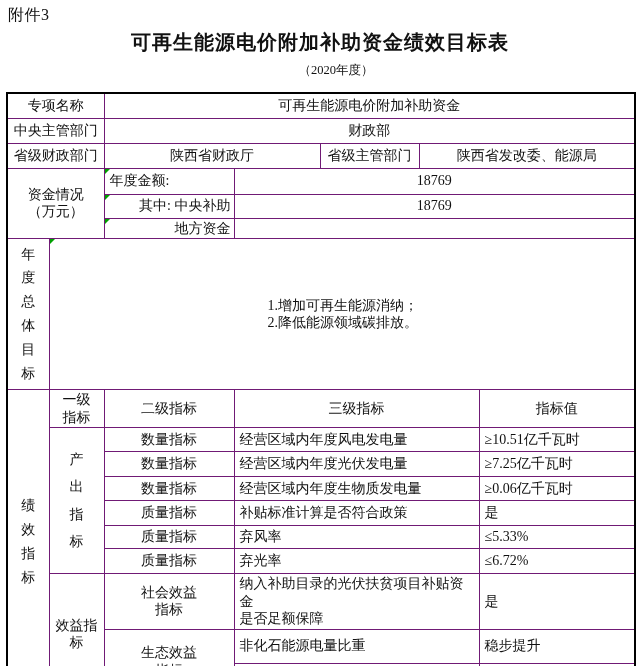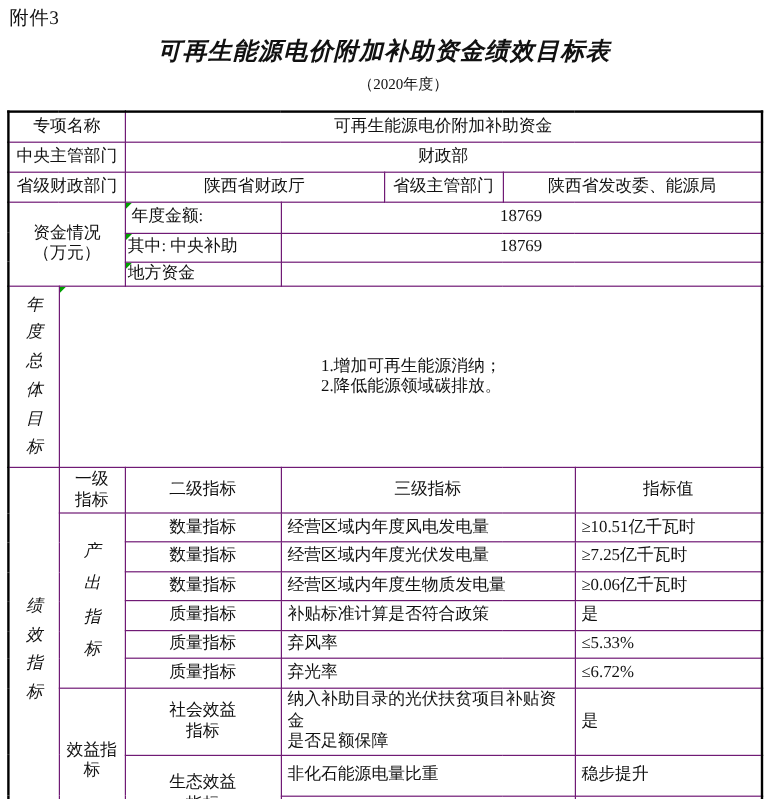--- a/index.html
+++ b/index.html
@@ -9,40 +9,40 @@
     font-family:"Liberation Serif","DejaVu Serif",serif;
     color:#111; -webkit-font-smoothing:antialiased;
   }
   .attachment {
     position:absolute; left:8px; top:5px;
     font-size:16px; letter-spacing:0.5px;
   }
   .title {
     position:absolute; left:0; top:29px; width:640px;
     text-align:center; font-family:"Liberation Sans","DejaVu Sans",sans-serif;
-    font-weight:bold; font-size:20px; letter-spacing:1px;font-style:italic;
+    font-weight:bold; font-size:20px; letter-spacing:1px;
   }
   .subtitle {
     position:absolute; left:16px; top:62px; width:640px;
     text-align:center; font-size:12.5px;
   }
   table.main {
     position:absolute; left:6px; top:92px;
     width:628px; table-layout:fixed; border-collapse:collapse;
     border:2px solid #000;
   }
   td {
     border:1px solid #701a75; font-size:14px; line-height:1.25;
     text-align:center; vertical-align:middle;
     padding:1px 2px; position:relative; overflow:hidden;
   }
   td.lft { text-align:left; padding-left:5px;margin-top:32px; }
-  td.rgt { text-align:left; padding-right:3px; }
+  td.rgt { text-align:right; padding-right:3px; }
   .pl { white-space:pre-line; }
-  .v { display:inline-block; width:1.05em; word-break:break-all; text-align:right;font-style:italic; }
+  .v { display:inline-block; width:1.05em; word-break:break-all; text-align:center; }
   .lh17 { line-height:1.7; }
   .lh19 { line-height:1.95; }
   .goaltext { text-align:center; padding-left:4px; }
   .flag {
     position:absolute; left:0; top:0; width:0; height:0;
     border-top:5px solid #00a000; border-right:5px solid transparent;
   }
 </style>
 </head>
 <body>

